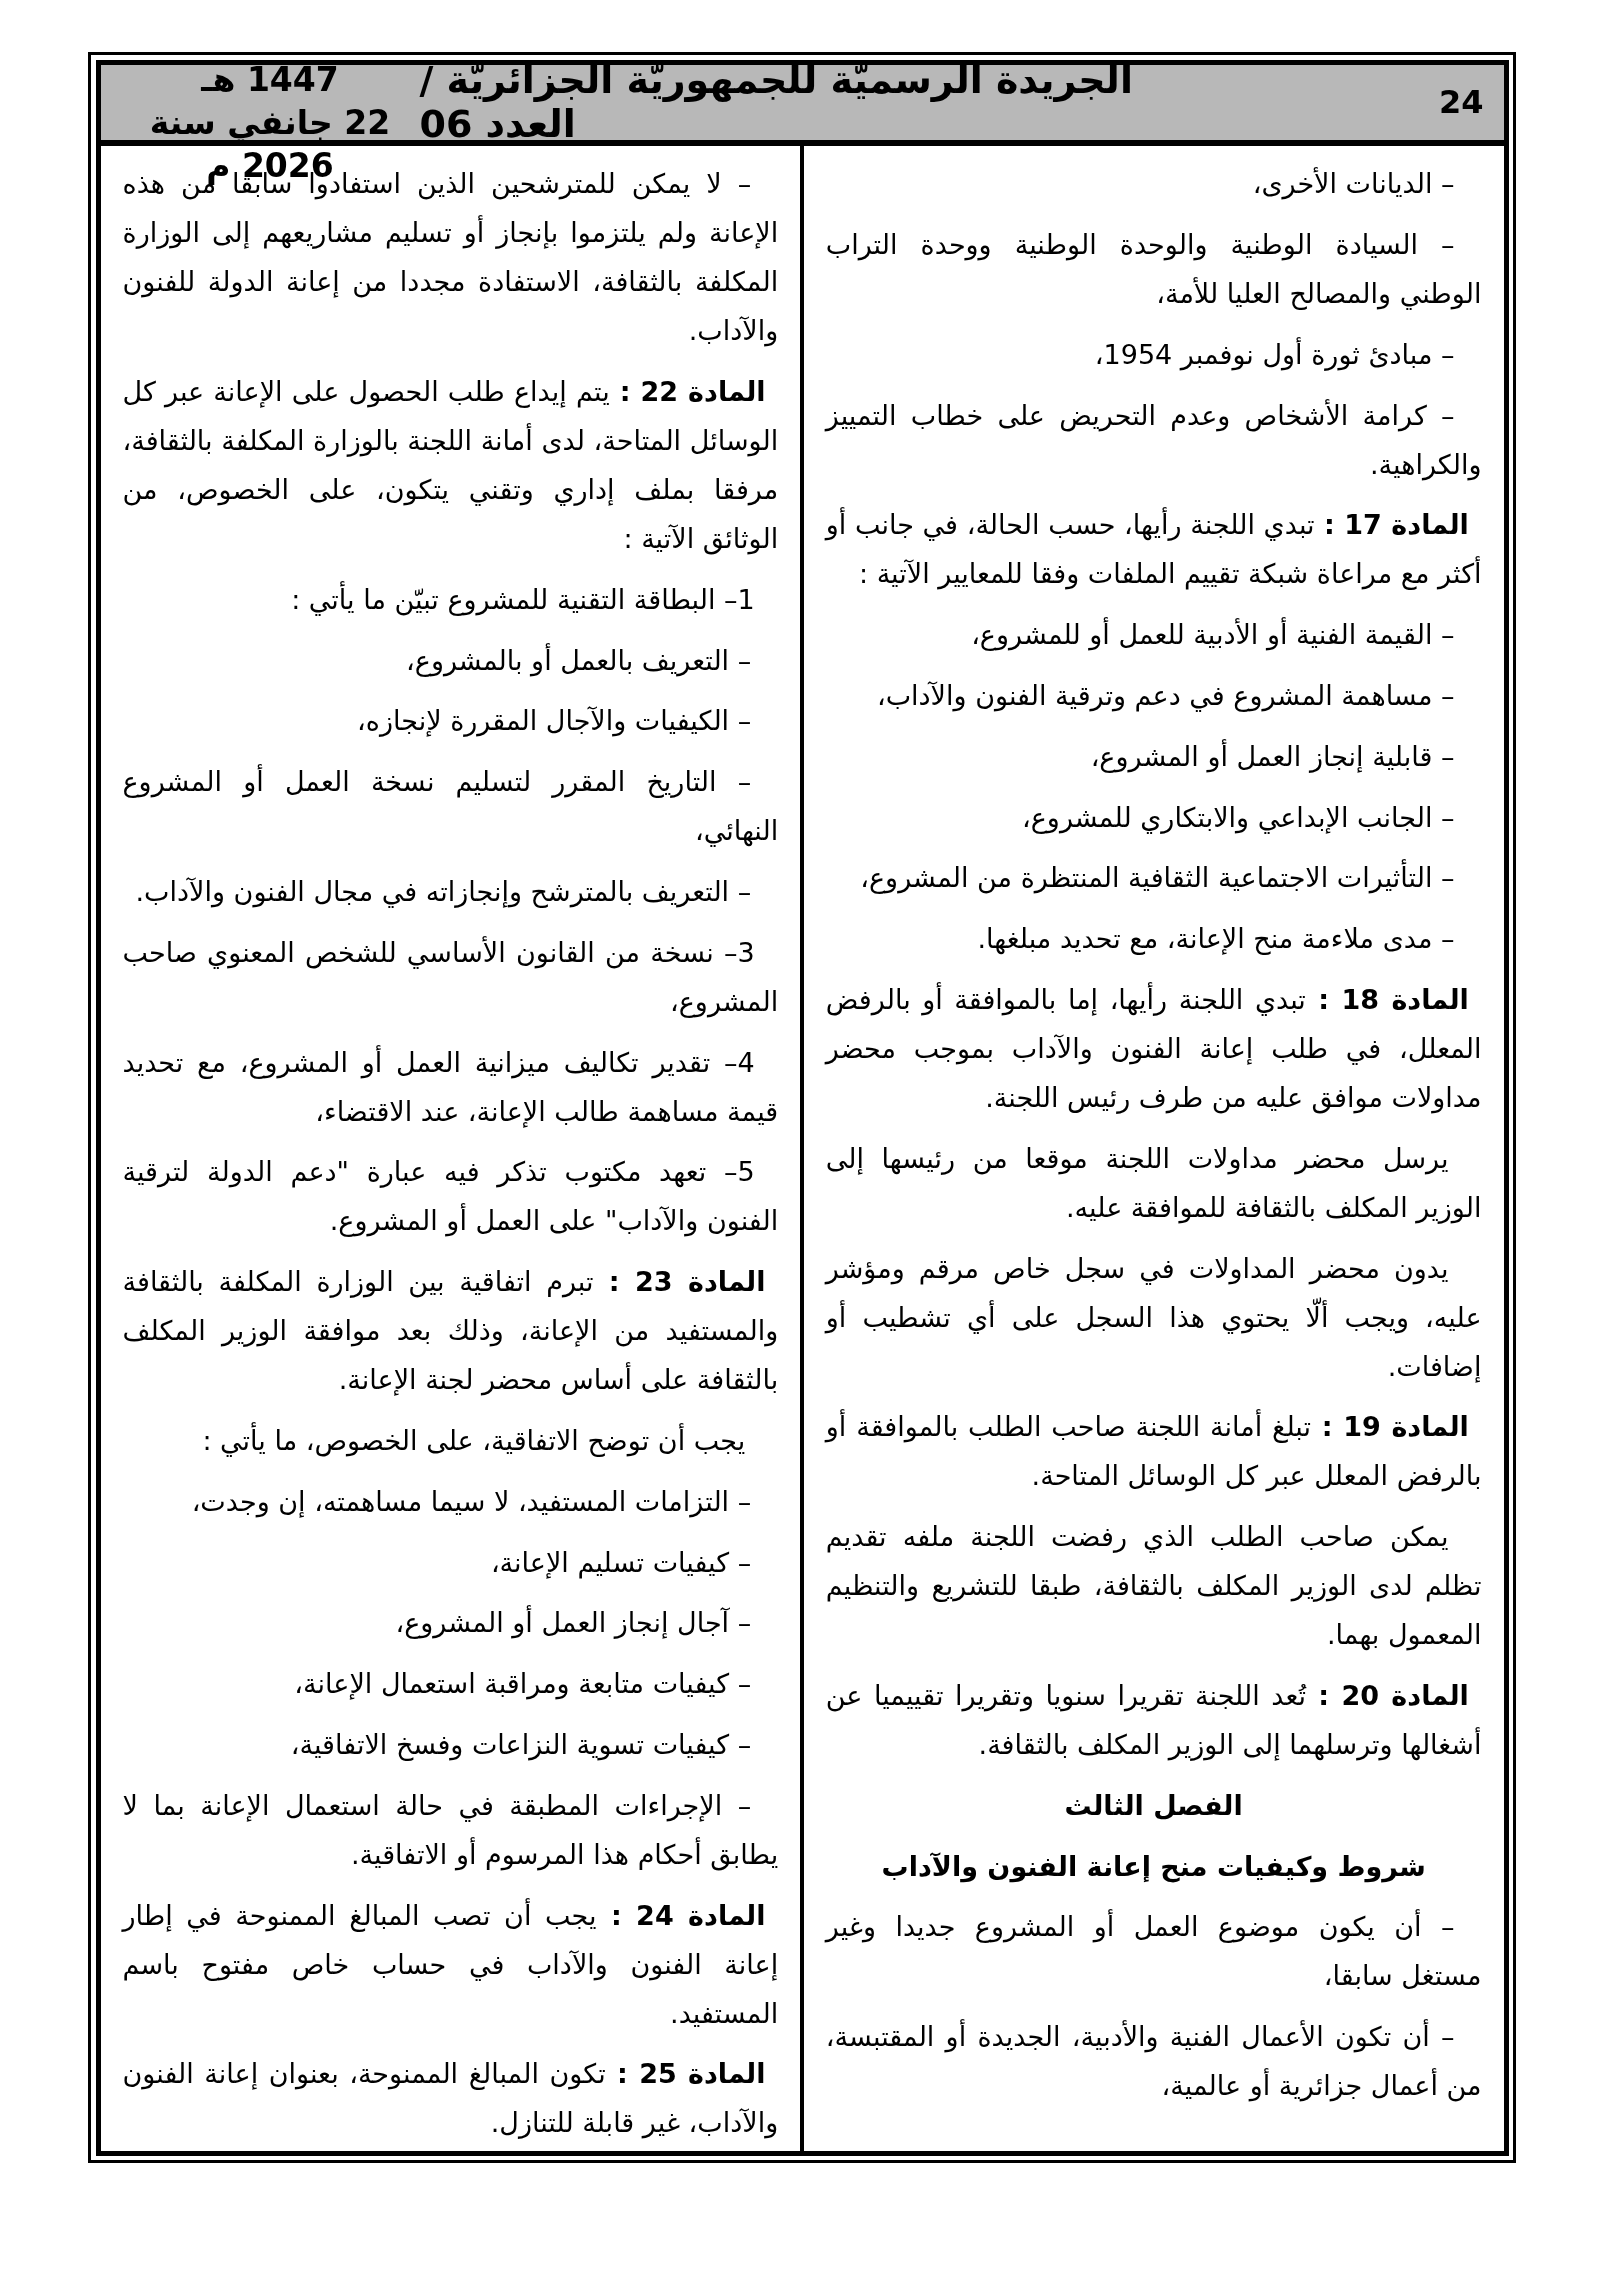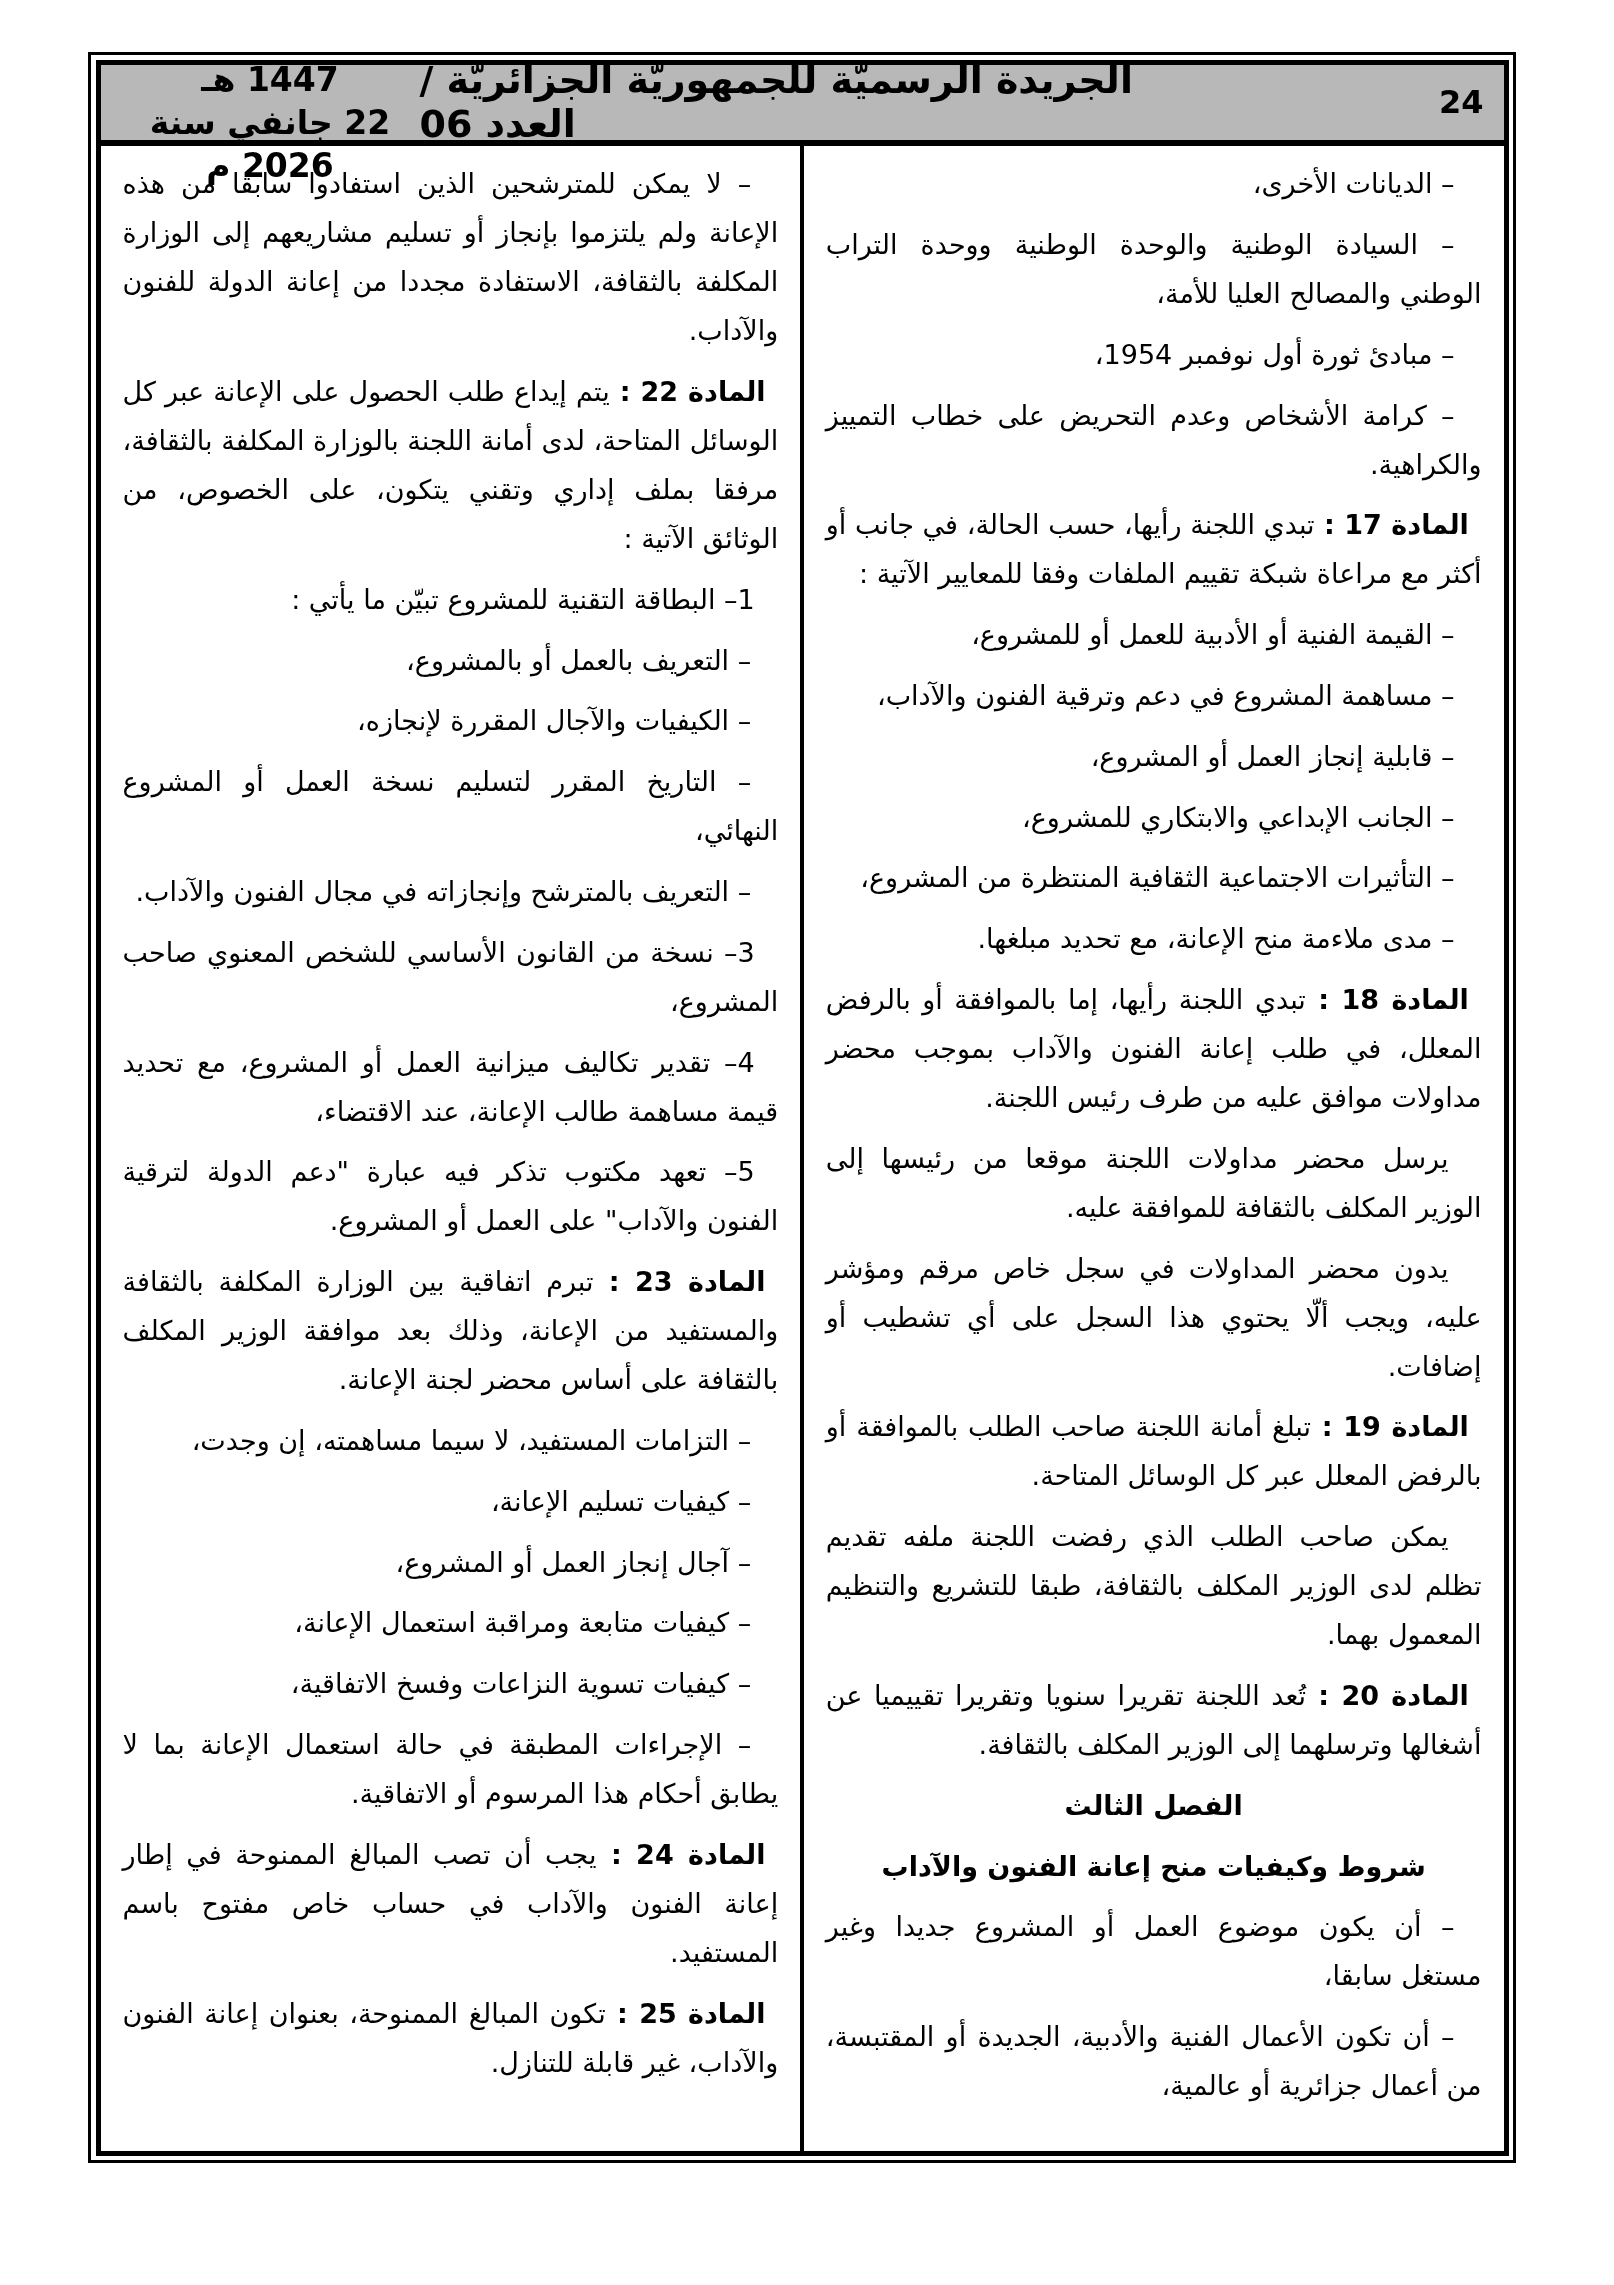--- a/index.html
+++ b/index.html
@@ -84,20 +84,21 @@
           <p class="article"><b>المادة 22 : </b>يتم إيداع طلب الحصول على الإعانة عبر كل الوسائل المتاحة، لدى أمانة اللجنة بالوزارة المكلفة بالثقافة، مرفقا بملف إداري وتقني يتكون، على الخصوص، من الوثائق الآتية :</p>
           <p class="numbered">1– البطاقة التقنية للمشروع تبيّن ما يأتي :</p>
           <p class="bullet">– التعريف بالعمل أو بالمشروع،</p>
           <p class="bullet">– الكيفيات والآجال المقررة لإنجازه،</p>
           <p class="bullet">– التاريخ المقرر لتسليم نسخة العمل أو المشروع النهائي،</p>
           <p class="bullet">– التعريف بالمترشح وإنجازاته في مجال الفنون والآداب.</p>
           <p class="numbered">3– نسخة من القانون الأساسي للشخص المعنوي صاحب المشروع،</p>
           <p class="numbered">4– تقدير تكاليف ميزانية العمل أو المشروع، مع تحديد قيمة مساهمة طالب الإعانة، عند الاقتضاء،</p>
           <p class="numbered">5– تعهد مكتوب تذكر فيه عبارة "دعم الدولة لترقية الفنون والآداب" على العمل أو المشروع.</p>
           <p class="article"><b>المادة 23 : </b>تبرم اتفاقية بين الوزارة المكلفة بالثقافة والمستفيد من الإعانة، وذلك بعد موافقة الوزير المكلف بالثقافة على أساس محضر لجنة الإعانة.</p>
+          <p class="para">يجب أن توضح الاتفاقية، على الخصوص، ما يأتي :</p>
           <p class="bullet">– التزامات المستفيد، لا سيما مساهمته، إن وجدت،</p>
           <p class="bullet">– كيفيات تسليم الإعانة،</p>
           <p class="bullet">– آجال إنجاز العمل أو المشروع،</p>
           <p class="bullet">– كيفيات متابعة ومراقبة استعمال الإعانة،</p>
           <p class="bullet">– كيفيات تسوية النزاعات وفسخ الاتفاقية،</p>
           <p class="bullet">– الإجراءات المطبقة في حالة استعمال الإعانة بما لا يطابق أحكام هذا المرسوم أو الاتفاقية.</p>
           <p class="article"><b>المادة 24 : </b>يجب أن تصب المبالغ الممنوحة في إطار إعانة الفنون والآداب في حساب خاص مفتوح باسم المستفيد.</p>
           <p class="article"><b>المادة 25 : </b>تكون المبالغ الممنوحة، بعنوان إعانة الفنون والآداب، غير قابلة للتنازل.</p>
         </div>
     </div>

